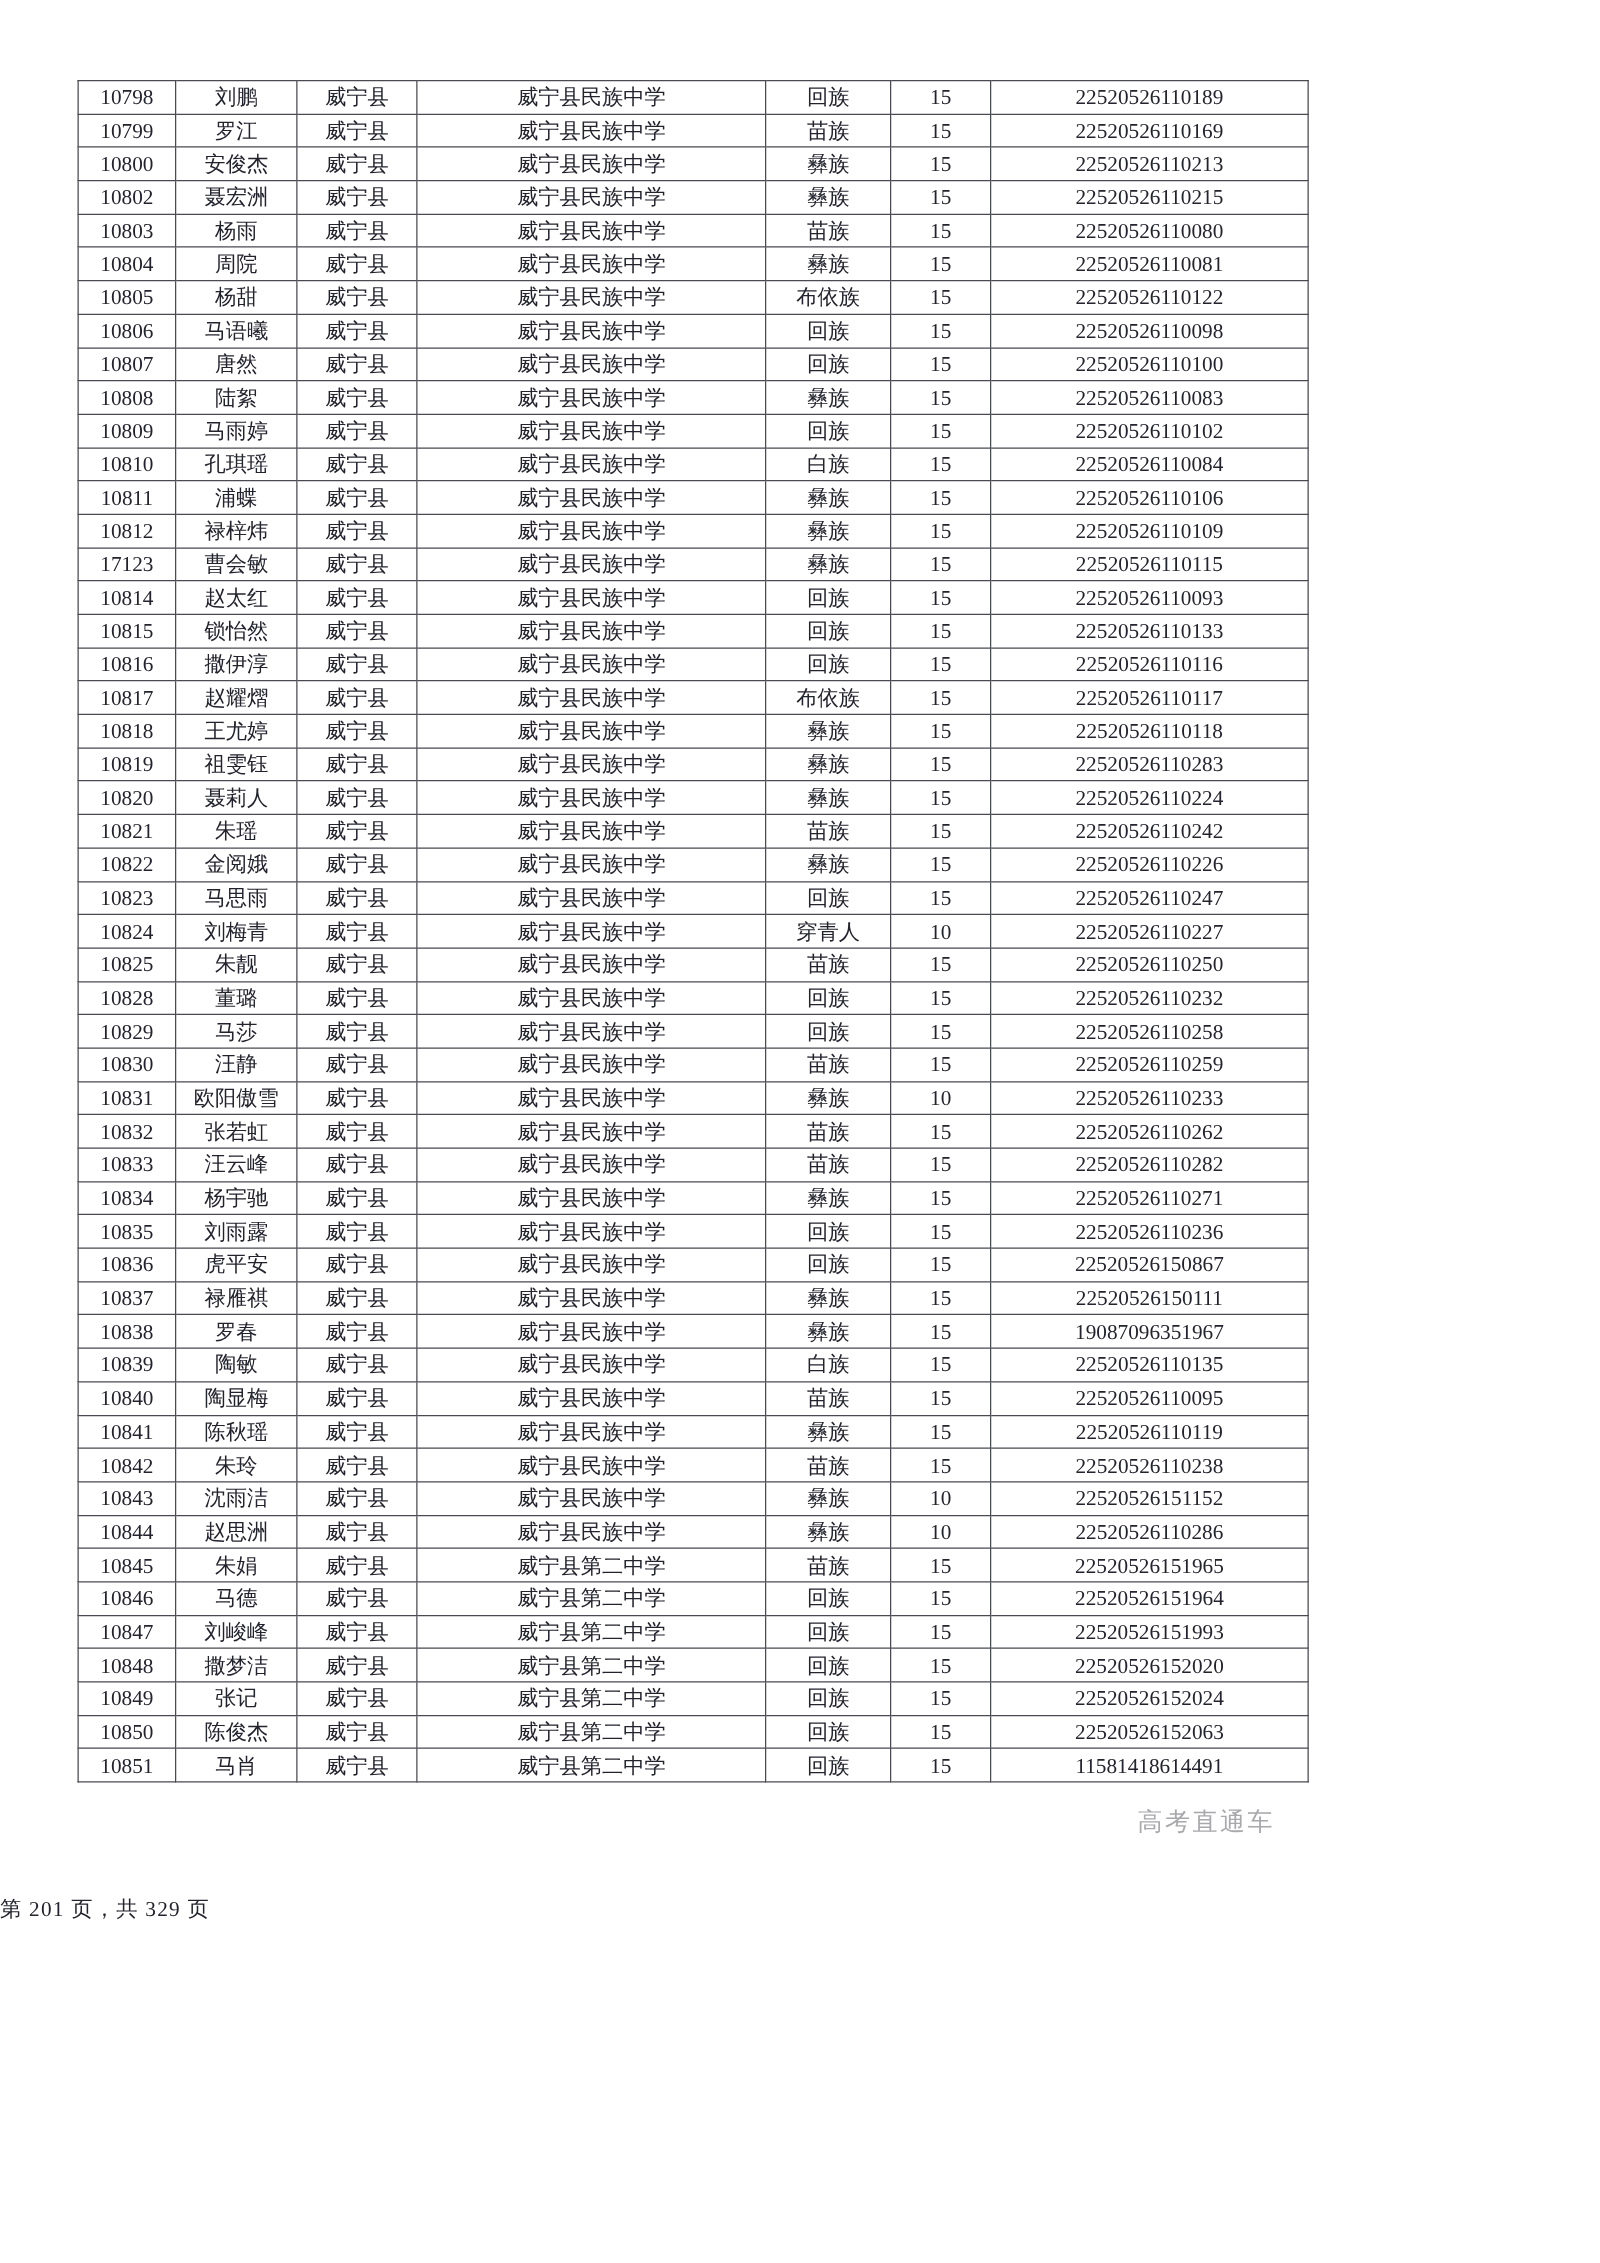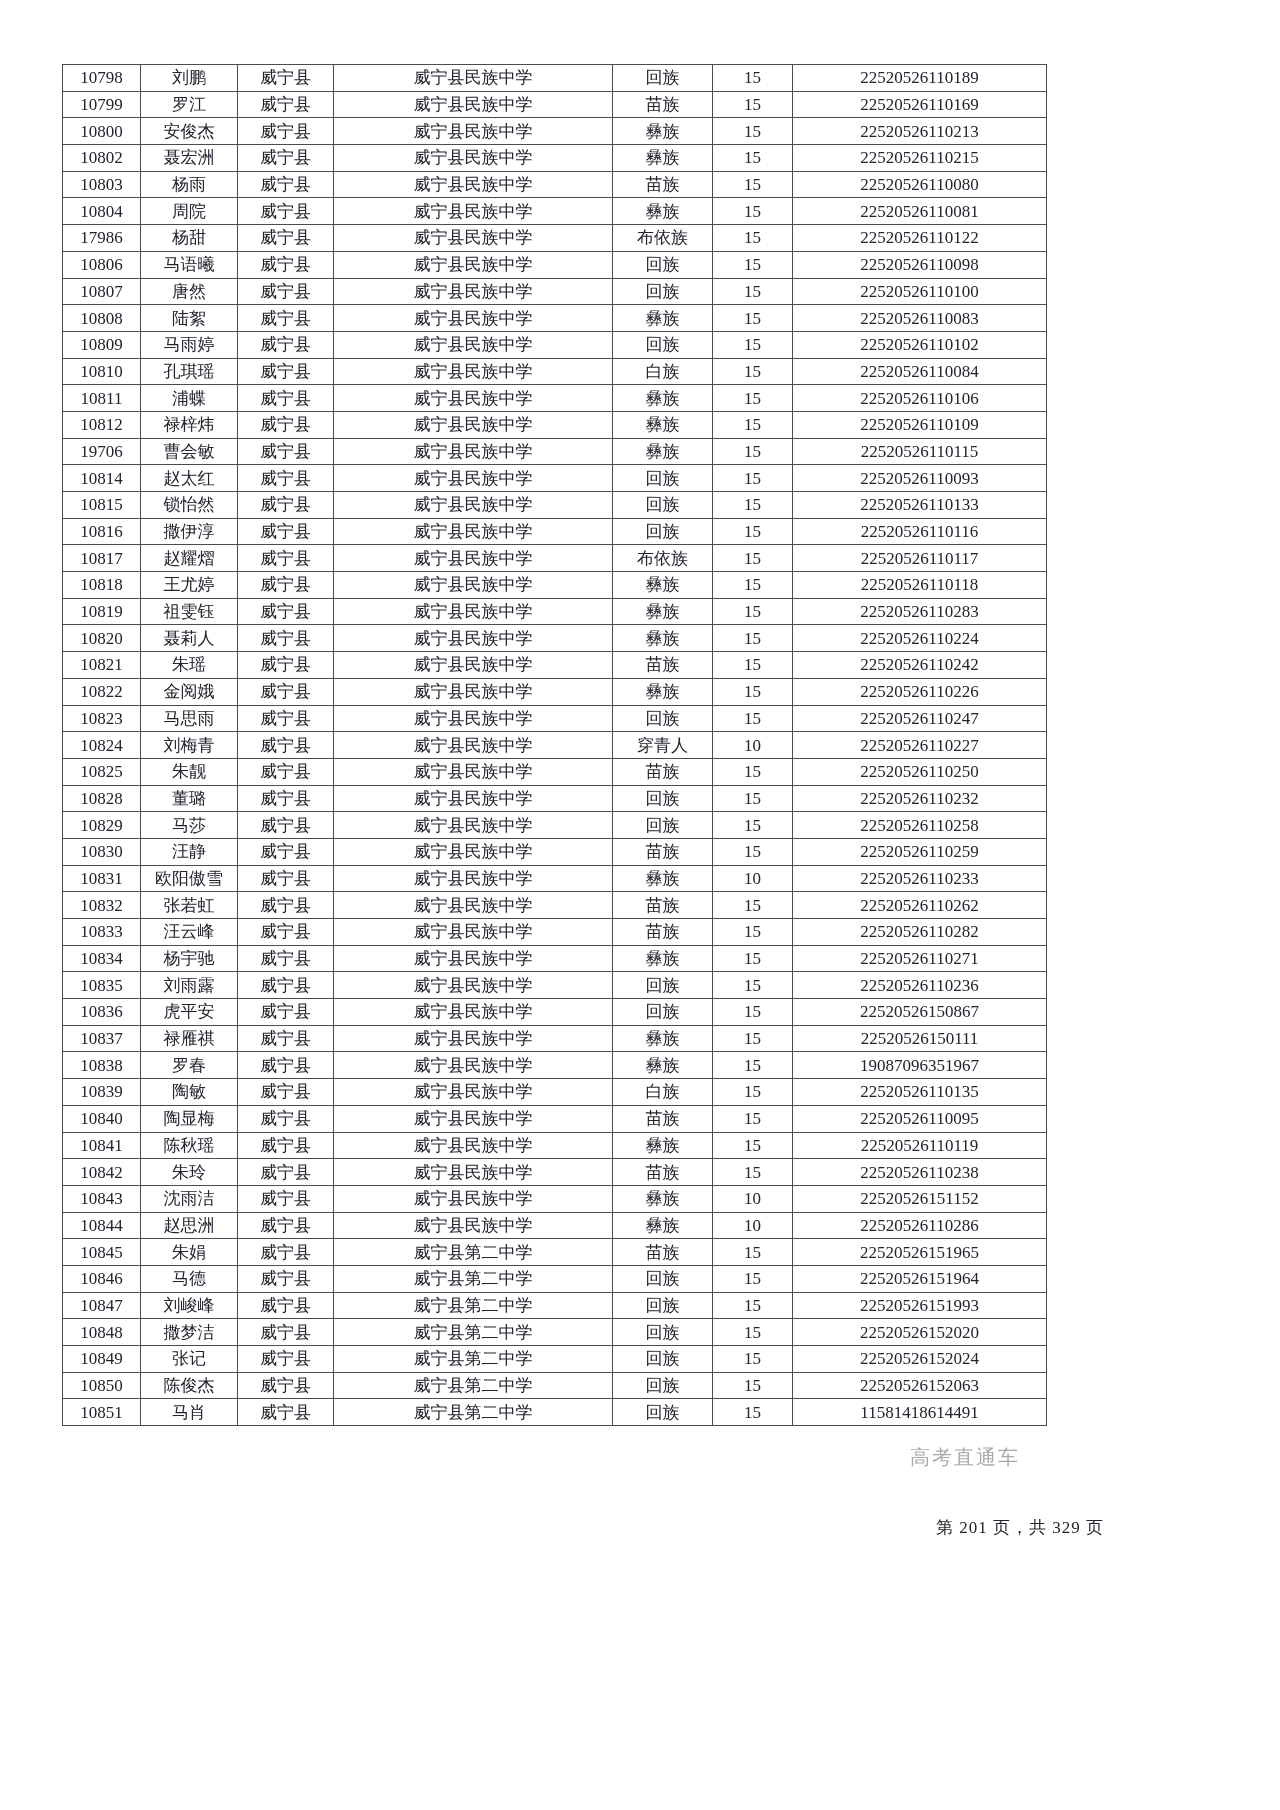--- a/index.html
+++ b/index.html
@@ -37,21 +37,21 @@
   col.c-county{width:96px;}
   col.c-school{width:279px;}
   col.c-ethnicity{width:100px;}
   col.c-points{width:80px;}
   col.c-number{width:254px;}
   .footer{
     position:absolute;
     top:1516px;
     left:0;
     width:100%;
-    text-align:right;
+    text-align:left;
     font-size:17px;
     color:#23232e;
     letter-spacing:1px;
   }
   .watermark{
     position:absolute;
     top:1444px;
     right:84px;
     font-size:20px;
     color:#a9a9ad;
@@ -123,21 +123,21 @@
         <tr>
           <td>10804</td>
           <td>周院</td>
           <td>威宁县</td>
           <td>威宁县民族中学</td>
           <td>彝族</td>
           <td>15</td>
           <td>22520526110081</td>
         </tr>
         <tr>
-          <td>17986</td>
+          <td>10805</td>
           <td>杨甜</td>
           <td>威宁县</td>
           <td>威宁县民族中学</td>
           <td>布依族</td>
           <td>15</td>
           <td>22520526110122</td>
         </tr>
         <tr>
           <td>10806</td>
           <td>马语曦</td>
@@ -195,21 +195,21 @@
         <tr>
           <td>10812</td>
           <td>禄梓炜</td>
           <td>威宁县</td>
           <td>威宁县民族中学</td>
           <td>彝族</td>
           <td>15</td>
           <td>22520526110109</td>
         </tr>
         <tr>
-          <td>19706</td>
+          <td>17123</td>
           <td>曹会敏</td>
           <td>威宁县</td>
           <td>威宁县民族中学</td>
           <td>彝族</td>
           <td>15</td>
           <td>22520526110115</td>
         </tr>
         <tr>
           <td>10814</td>
           <td>赵太红</td>

